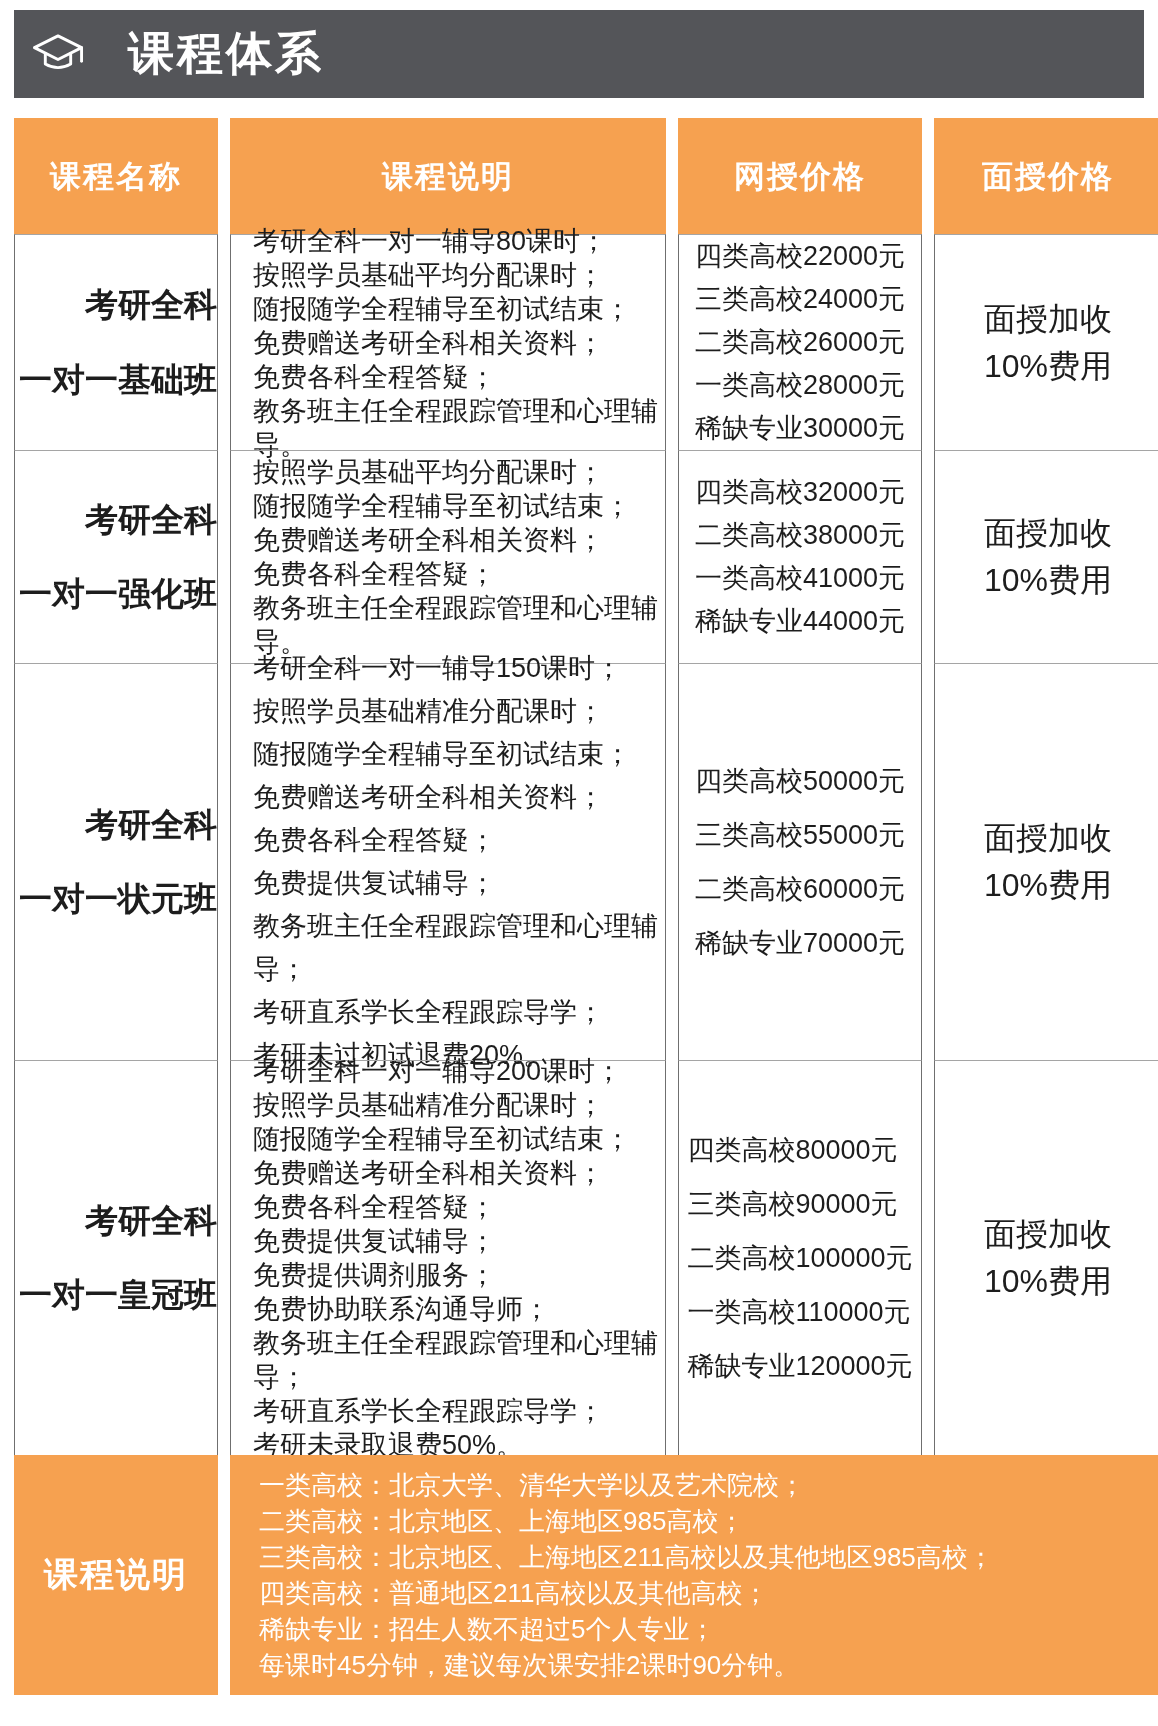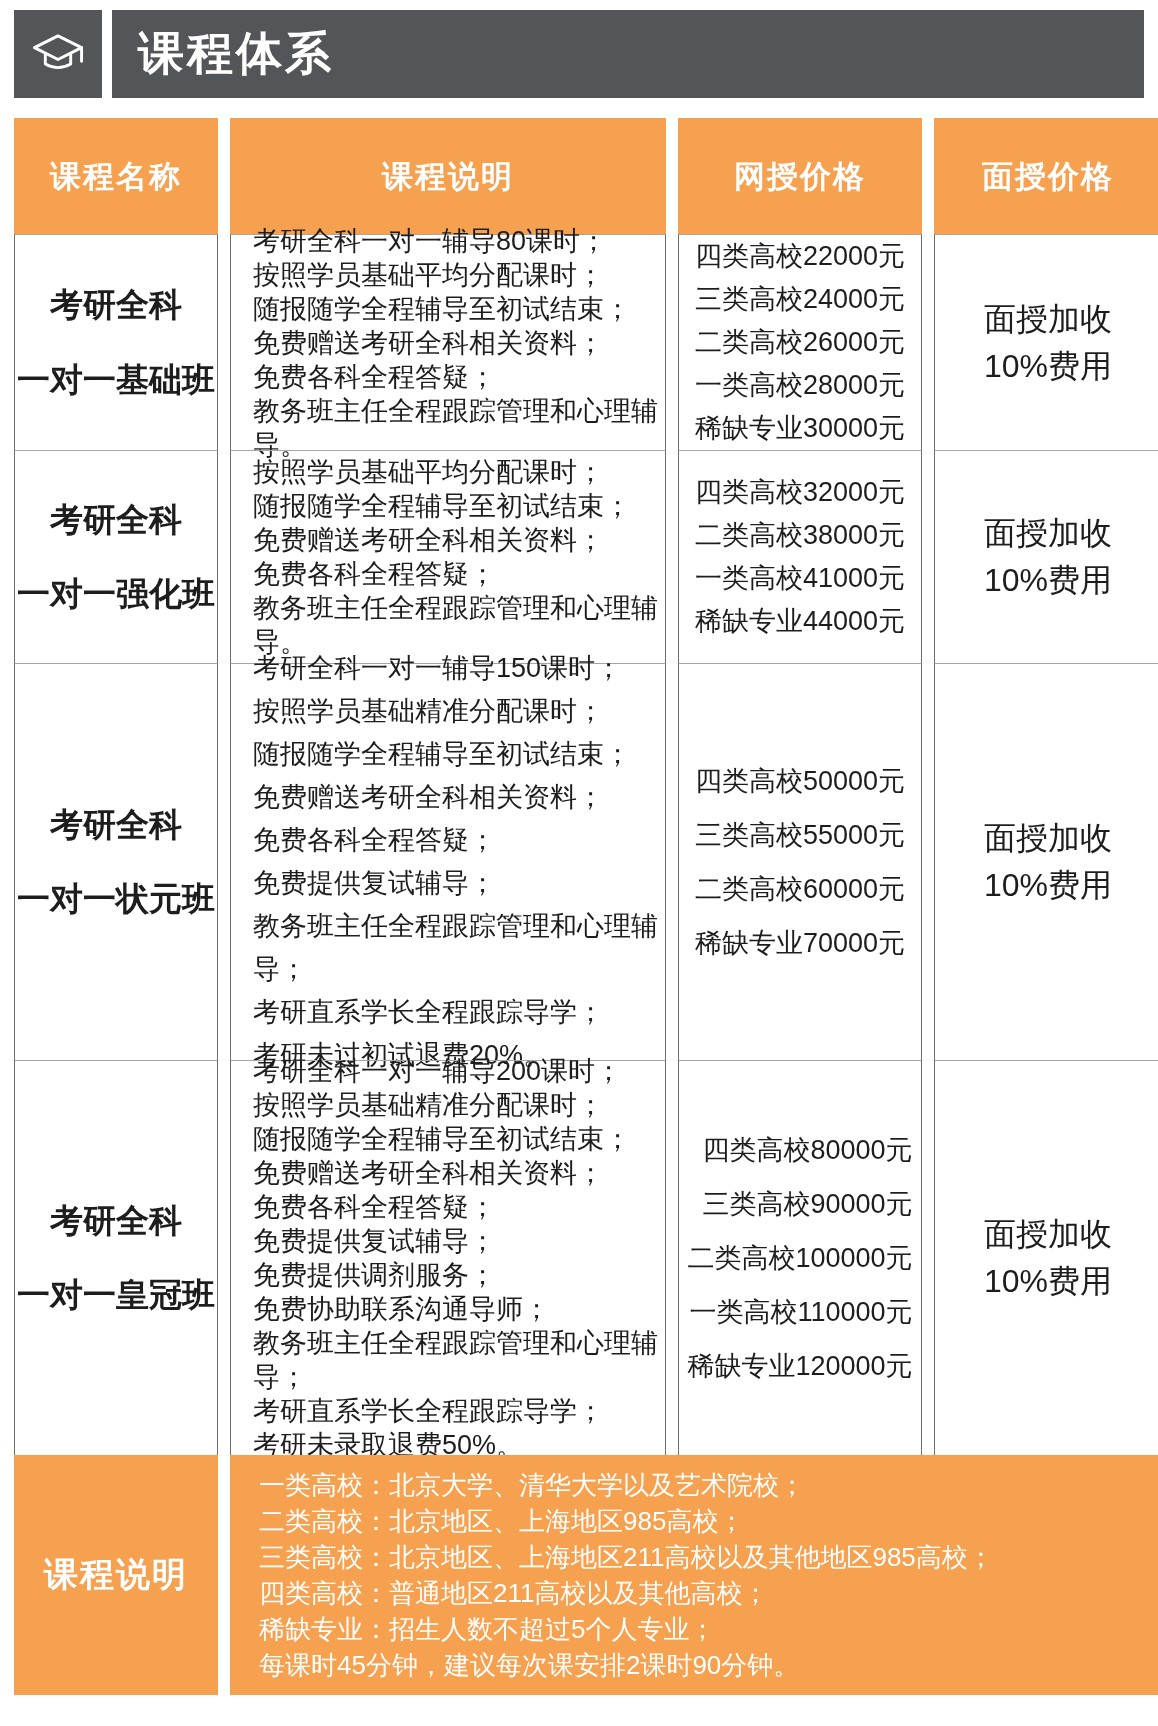--- a/index.html
+++ b/index.html
@@ -1,47 +1,47 @@
 <!DOCTYPE html>
 <html><head>
 <meta charset="utf-8">
 <style>
   html,body{margin:0;padding:0;background:#ffffff;}
   body{width:1158px;height:1726px;font-family:"Liberation Sans",sans-serif;color:#1d1d1d;overflow:hidden;}
 
   
-  .topbar{display:flex;gap:10px;padding:10px 14px 0 14px;}
+  .topbar{display:flex;gap:0;padding:10px 14px 0 14px;}
   .icon-box{width:88px;height:88px;background:#545559;flex:0 0 auto;display:flex;align-items:center;justify-content:center;}
   .title-bar{flex:1;height:88px;background:#545559;display:flex;align-items:center;padding-left:26px;box-sizing:border-box;}
   .title-bar .title{color:#ffffff;font-size:46px;font-weight:bold;letter-spacing:3px;}
 
   
   .table{margin:20px 14px 0 14px;display:grid;
          grid-template-columns:204px 436px 244px 228px;
          grid-template-rows:116px 216px 213px 397px 395px 240px;
          column-gap:12px;background:#ffffff;}
   .cell{box-sizing:border-box;border-left:1px solid #6f6f6f;border-right:1px solid #6f6f6f;
         display:flex;flex-direction:column;justify-content:center;}
   .sep{border-top:1px solid #a5a5a5;}
   .outer-top{border-top:1px solid #6f6f6f;}
   .outer-bottom{border-bottom:2px solid #1f1f1f;}
 
   .th{background:#F6A150;align-items:center;border-color:#F6A150;}
   .th .th-label{color:#ffffff;font-size:31px;font-weight:bold;letter-spacing:2px;}
 
-  .name{align-items:center;gap:38px;}
+  .name{align-items:flex-end;gap:38px;}
   .name-line{font-size:33px;font-weight:bold;line-height:1.1;}
 
   .desc{padding-left:22px;padding-right:6px;}
   .desc-line{font-size:27px;}
   .lh34 .desc-line{line-height:34px;}
   .lh43 .desc-line{line-height:43px;}
 
   .online{align-items:center;}
-  .online-inner{width:fit-content;text-align:right;}
+  .online-inner{width:fit-content;text-align:left;}
   .online-line{font-size:27px;}
   .plh42 .online-line{line-height:43px;}
   .plh54 .online-line{line-height:54px;}
 
   .offline{align-items:center;}
   .offline-inner{width:fit-content;text-align:left;}
   .offline-line{font-size:32px;font-weight:normal;line-height:47px;}
 
   .f-label{background:#F6A150;align-items:center;border-color:#F6A150;}
   .f-label .f-label-text{color:#ffffff;font-size:34px;font-weight:bold;letter-spacing:2px;}

